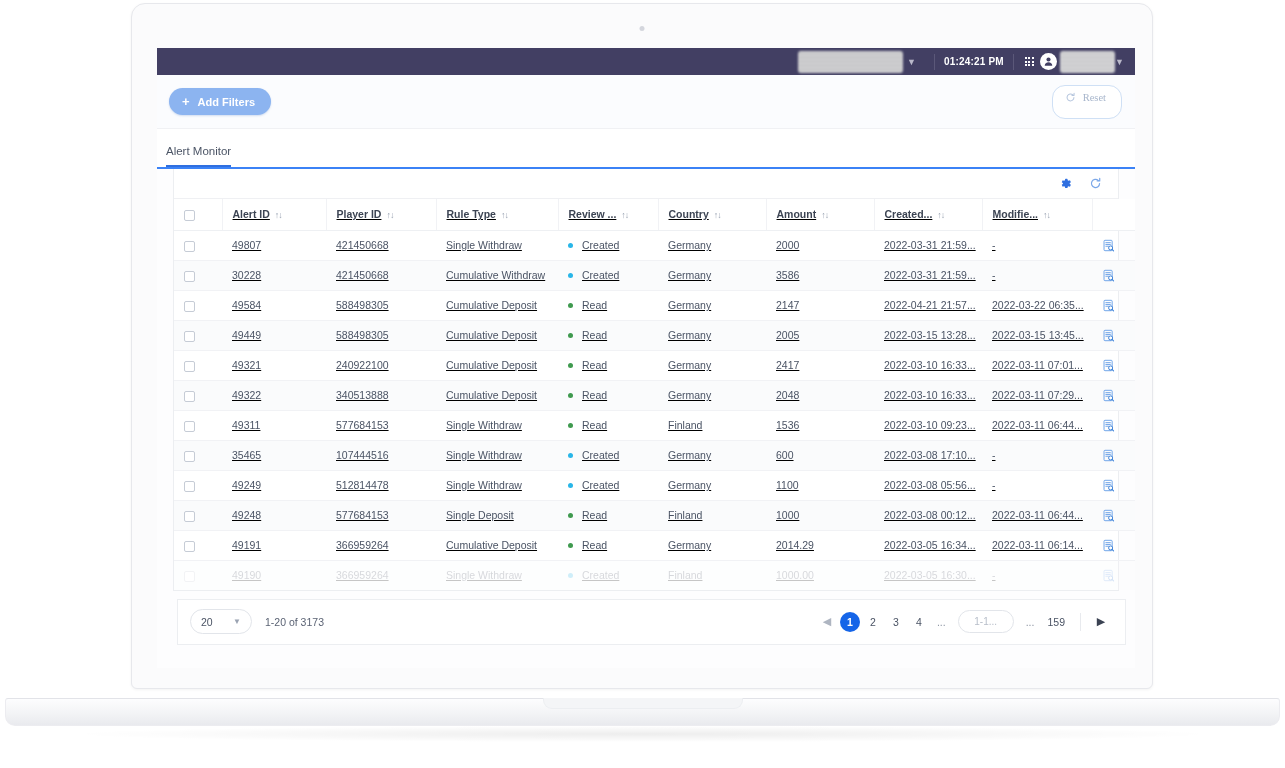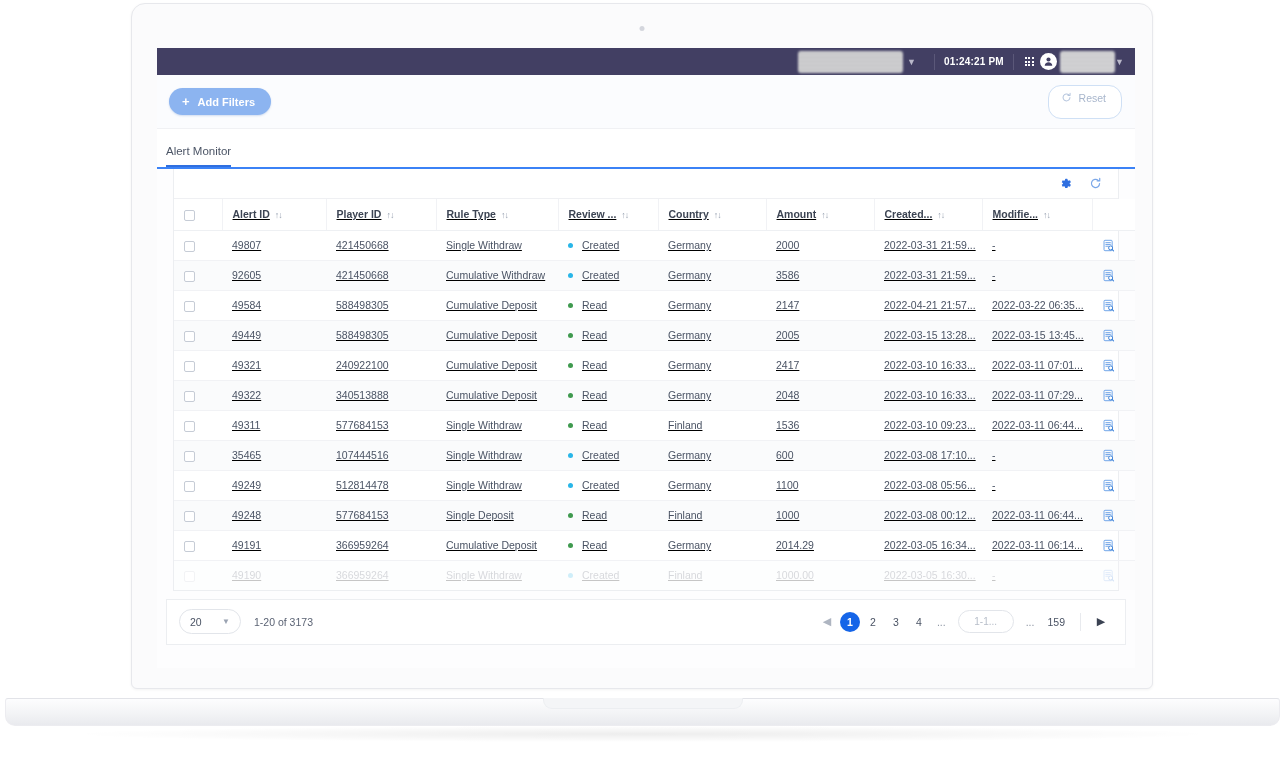--- a/index.html
+++ b/index.html
@@ -112,21 +112,21 @@
     border: none; border-radius: 14px;
     cursor: pointer; white-space: nowrap;
     box-shadow: 0 1px 2px rgba(110,150,210,.3);
   }
   .plus-icon { font-size:13px; line-height:1; font-weight:bold; }
   .btn-reset {
     display:flex; align-items:center; gap:7px;
     height: 34px; padding: 0 15px 8px 12px;
     background: #ffffff; color:#a8b6cc; font-size:10.5px;
     border: 1px solid #cfe0f5; border-radius: 13px;
-    cursor: pointer; white-space: nowrap;
+    cursor: pointer; white-space: nowrap; font-family: Liberation Serif, serif;
   }
   .reset-svg { width:11px; height:11px; display:block; }
 
   
   .page-title-wrap {
     background: #ffffff;
     padding: 12px 0 0 9px;
     border-bottom: 2px solid #3b82f6;
   }
   .page-title {
@@ -216,21 +216,21 @@
   col.c-rev  { width: 100px; }
   col.c-cty  { width: 108px; }
   col.c-amt  { width: 108px; }
   col.c-crt  { width: 108px; }
   col.c-mod  { width: 110px; }
   col.c-act  { width: 62px; }
 
   
   .pagination {
     background:#ffffff;
-    margin: 8px 9px 0 9px;
+    margin: 8px 9px 0 20px;
     border: 1px solid #eceef1;
     height: 46px;
     display:flex; align-items:center; justify-content:space-between;
     padding: 0 14px 0 12px;
   }
   .pag-left { display:flex; align-items:center; gap:13px; }
   .page-size {
     width:62px; height:25px;
     border:1px solid #e2e5ea; border-radius:13px;
     display:flex; align-items:center; justify-content:space-between;
@@ -388,21 +388,21 @@
                   <line x1="4.7" y1="4.5" x2="10.3" y2="4.5" stroke="#6ea4e8" stroke-width="1.2" stroke-linecap="round"></line>
                   <line x1="4.7" y1="6.7" x2="10.3" y2="6.7" stroke="#6ea4e8" stroke-width="1.2" stroke-linecap="round"></line>
                   <line x1="4.7" y1="8.9" x2="8" y2="8.9" stroke="#6ea4e8" stroke-width="1.2" stroke-linecap="round"></line>
                   <circle cx="10.6" cy="11" r="2.5" fill="#fff" stroke="#3f83d8" stroke-width="1.2"></circle>
                   <line x1="12.4" y1="12.8" x2="14.2" y2="14.6" stroke="#3f83d8" stroke-width="1.4" stroke-linecap="round"></line>
                 </svg>
               </td>
             </tr>
             <tr class="zebra">
               <td><span class="cb"></span></td>
-              <td>92605</td>
+              <td>30228</td>
               <td class="player-id">421450668</td>
               <td>Cumulative Withdraw</td>
               <td>
                 <span class="status-cell">
                   <span class="dot" style="background:#29b6e8"></span>
                   <span>Created</span>
                 </span>
               </td>
               <td>Germany</td>
               <td>3586</td>

